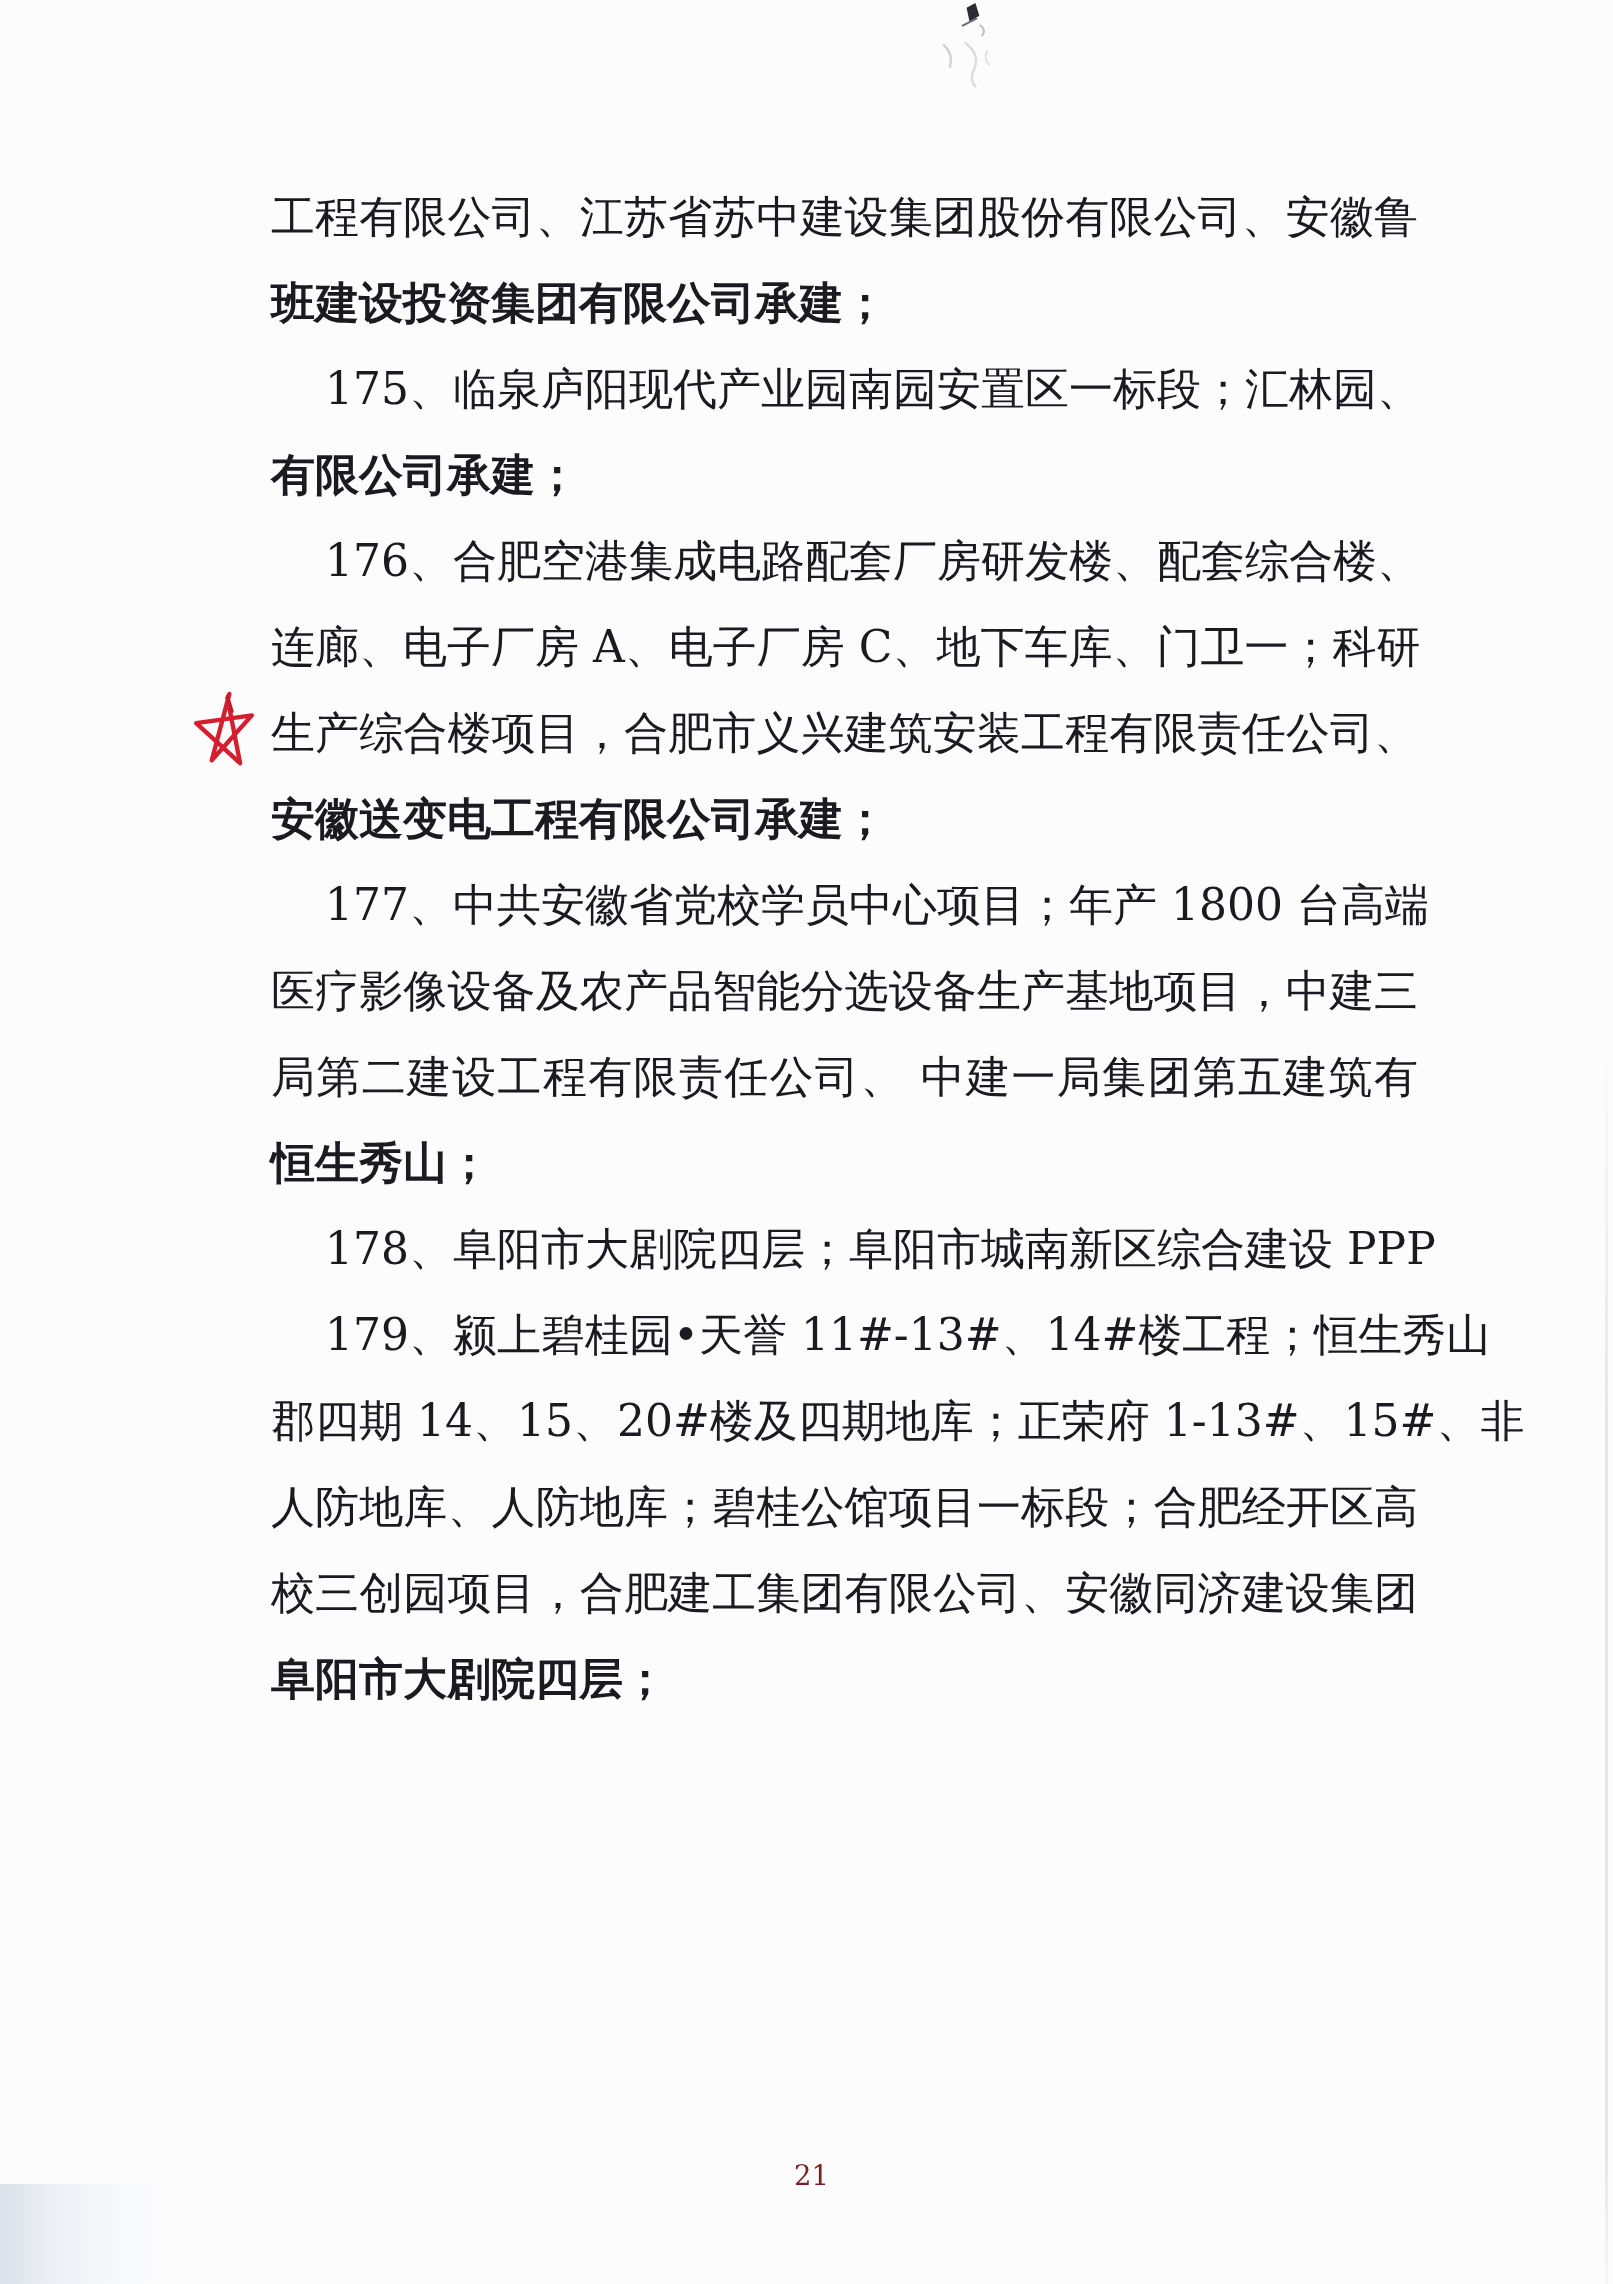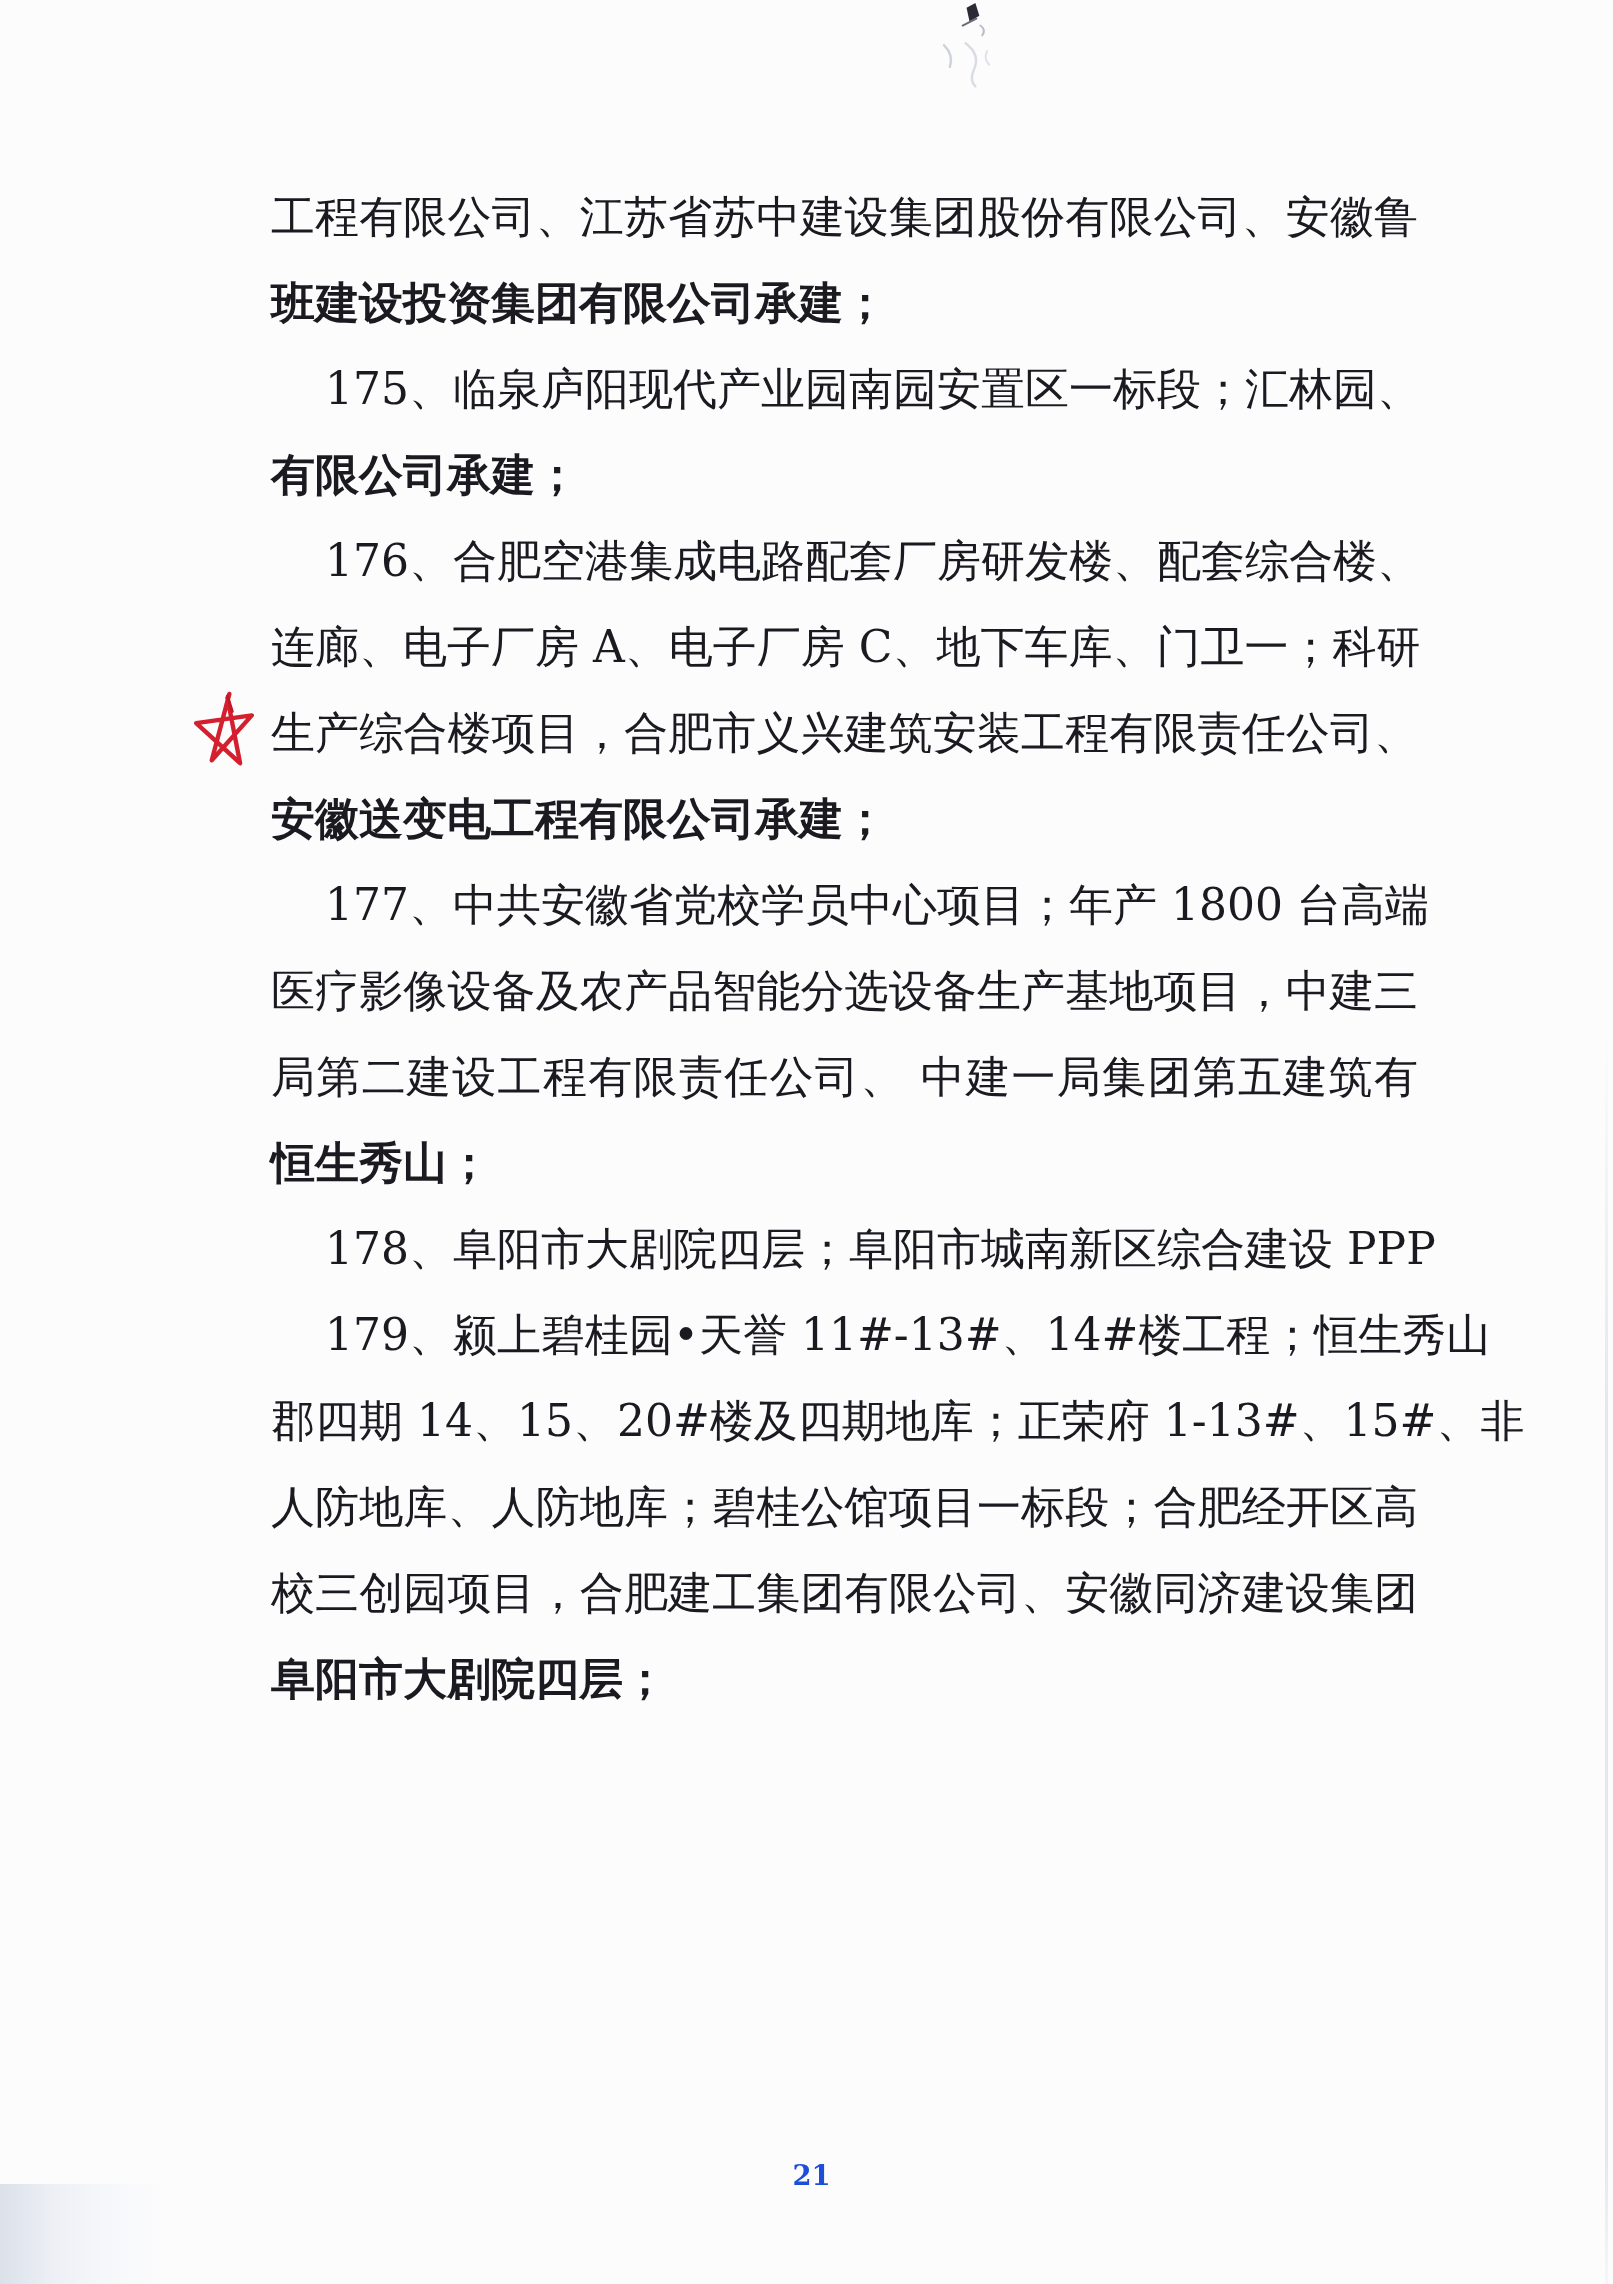--- a/index.html
+++ b/index.html
@@ -42,22 +42,22 @@
   }
   
   .page-number {
     position: absolute;
     left: 782px;
     top: 2156px;
     width: 59px;
     text-align: center;
     font-size: 27.4px;
     line-height: 39px;
-    font-weight: bold;
-    color: #1d4ed8;
+    font-weight: normal;
+    color: #7f1d1d;
   }
   
   .star-mark {
     position: absolute;
     left: 192px;
     top: 690px;
     width: 63px;
     height: 82px;
   }
   

